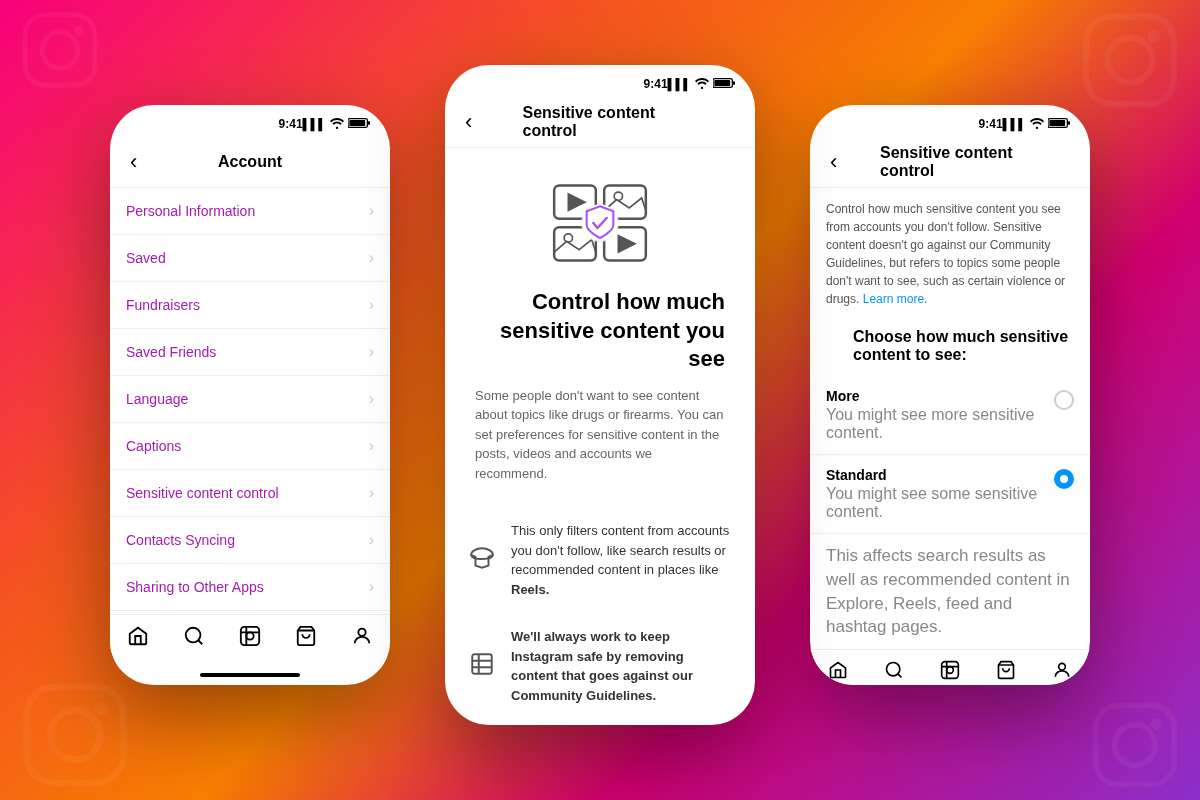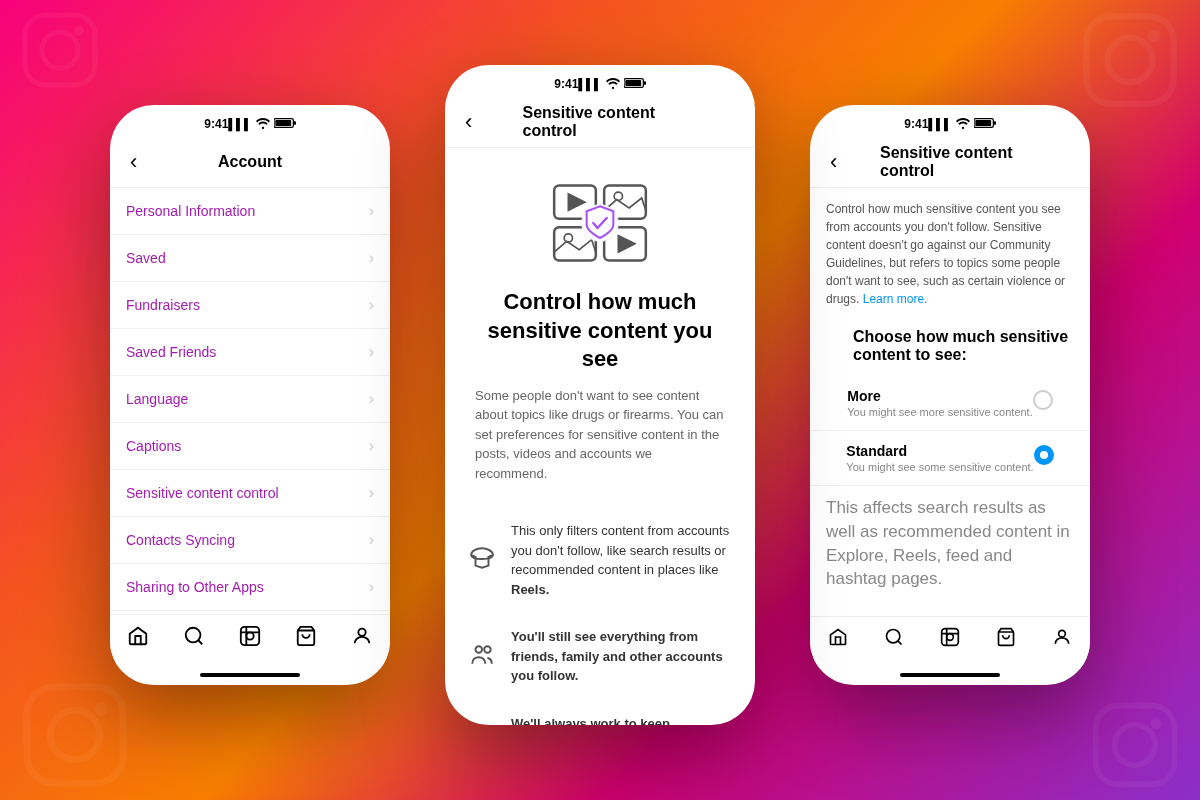--- a/index.html
+++ b/index.html
@@ -69,21 +69,21 @@
       width: 280px;
       height: 580px;
       right: 110px;
       top: 105px;
       z-index: 12;
     }
 
     
     .status-bar {
       display: flex;
-      justify-content: center;
+      justify-content: flex-end;
       align-items: center;
       padding: 12px 20px 6px;
       font-size: 12px;
       font-weight: 600;
     }
     .status-icons {
       display: flex;
       gap: 4px;
       align-items: center;
       font-size: 11px;
@@ -165,21 +165,21 @@
       height: 100%;
     }
     .icon-display {
       display: flex;
       justify-content: center;
       padding: 30px 0 20px;
     }
     .center-title {
       font-size: 22px;
       font-weight: 700;
-      text-align: center;
+      text-align: right;
       padding: 0 30px 12px;
       line-height: 1.3;
     }
     .center-desc {
       font-size: 13px;
       color: #666;
       padding: 0 30px 24px;
       line-height: 1.5;
     }
     .feature-item {
@@ -217,30 +217,30 @@
       font-size: 16px;
       font-weight: 700;
       padding: 8px 16px 12px;
       margin-left: 27px;
     }
     .radio-option {
       padding: 12px 16px;
       border-bottom: 1px solid #f0f0f0;
       display: flex;
       align-items: flex-start;
-      justify-content: center;
+      justify-content: space-between;
     }
     .radio-option:last-of-type { border-bottom: none; }
     .radio-label {
       font-size: 14px;
       font-weight: 600;
       margin-bottom: 2px;
     }
     .radio-sublabel {
-      font-size: 11px;
+      font-size: 16px;
       color: #888;
     }
     .radio-circle {
       width: 20px;
       height: 20px;
       border-radius: 50%;
       border: 2px solid #ccc;
       flex-shrink: 0;
       margin-top: 2px;
     }
@@ -490,31 +490,20 @@
           <svg width="26" height="26" viewBox="0 0 24 24" fill="none" stroke="#555" stroke-width="1.8">
               <path d="M12 3C7 3 2 5.5 2 9l4 2v8l6 2 6-2v-8l4-2c0-3.5-5-6-10-6z"></path>
               <path d="M2 9c0 2 2 4 10 4s10-2 10-4"></path>
             </svg>
         </span>
         <span class="feature-text">This only filters content from accounts you don't follow, like search results or recommended content in places like <strong>Reels.</strong></span>
       </div>
       <div class="feature-item">
         <span class="feature-icon">
           <svg width="26" height="26" viewBox="0 0 24 24" fill="none" stroke="#555" stroke-width="1.8">
-              <circle cx="9" cy="7" r="3"></circle>
-              <path d="M3 20c0-4 2.7-6 6-6s6 2 6 6"></path>
-              <circle cx="17" cy="7" r="3"></circle>
-              <path d="M21 20c0-3-2-5-4-5.5"></path>
-            </svg>
-        </span>
-        <span class="feature-text"><strong>You'll still see everything from friends, family and other accounts you follow.</strong></span>
-      </div>
-      <div class="feature-item">
-        <span class="feature-icon">
-          <svg width="26" height="26" viewBox="0 0 24 24" fill="none" stroke="#555" stroke-width="1.8">
               <rect x="3" y="3" width="18" height="18" rx="2"></rect>
               <line x1="3" y1="9" x2="21" y2="9"></line>
               <line x1="3" y1="15" x2="21" y2="15"></line>
               <line x1="9" y1="3" x2="9" y2="21"></line>
             </svg>
         </span>
         <span class="feature-text"><strong>We'll always work to keep Instagram safe by removing content that goes against our Community Guidelines.</strong> </span>
       </div>
 
       <div style="flex:1"></div>

